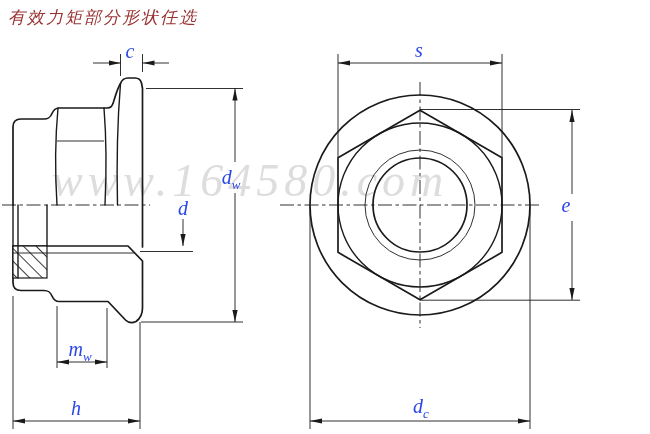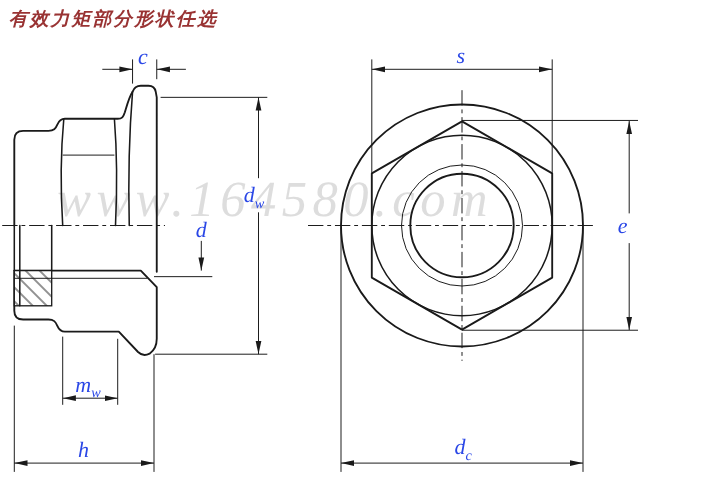--- a/index.html
+++ b/index.html
@@ -1,19 +1,19 @@
 <!DOCTYPE html>
 <html><head>
 <meta charset="utf-8">
 <style>
   html,body{margin:0;padding:0;background:#ffffff;}
   .stage{position:relative;width:650px;height:434px;background:#fff;overflow:hidden;
          font-family:"Liberation Serif", serif;}
   .note{position:absolute;left:8px;top:6px;font-size:17px;font-style:italic;
-        letter-spacing:2px;color:#993333;white-space:nowrap;font-weight:bold;}
+        letter-spacing:2px;color:#993333;white-space:nowrap;}
   .watermark{position:absolute;left:52px;top:154px;font-size:46px;font-style:italic;
         letter-spacing:5px;color:#c9c9c9;opacity:.62;white-space:nowrap;user-select:none;}
   svg{position:absolute;left:0;top:0;}
   .outline{stroke:#1a1a1a;stroke-width:1.7;fill:none;stroke-linejoin:round;stroke-linecap:round;}
   .medium{stroke:#1a1a1a;stroke-width:1.4;fill:none;stroke-linecap:round;}
   .thin{stroke:#1a1a1a;stroke-width:0.9;fill:none;}
   .center{stroke:#1a1a1a;stroke-width:0.9;fill:none;stroke-dasharray:14 3.5 3.5 3.5;}
   .dim{stroke:#1a1a1a;stroke-width:0.9;fill:none;}
   .dim-label{fill:#2a47e6;font-size:20px;font-style:italic;font-family:"Liberation Serif",serif;}
   .dim-sub{font-size:13px;}

